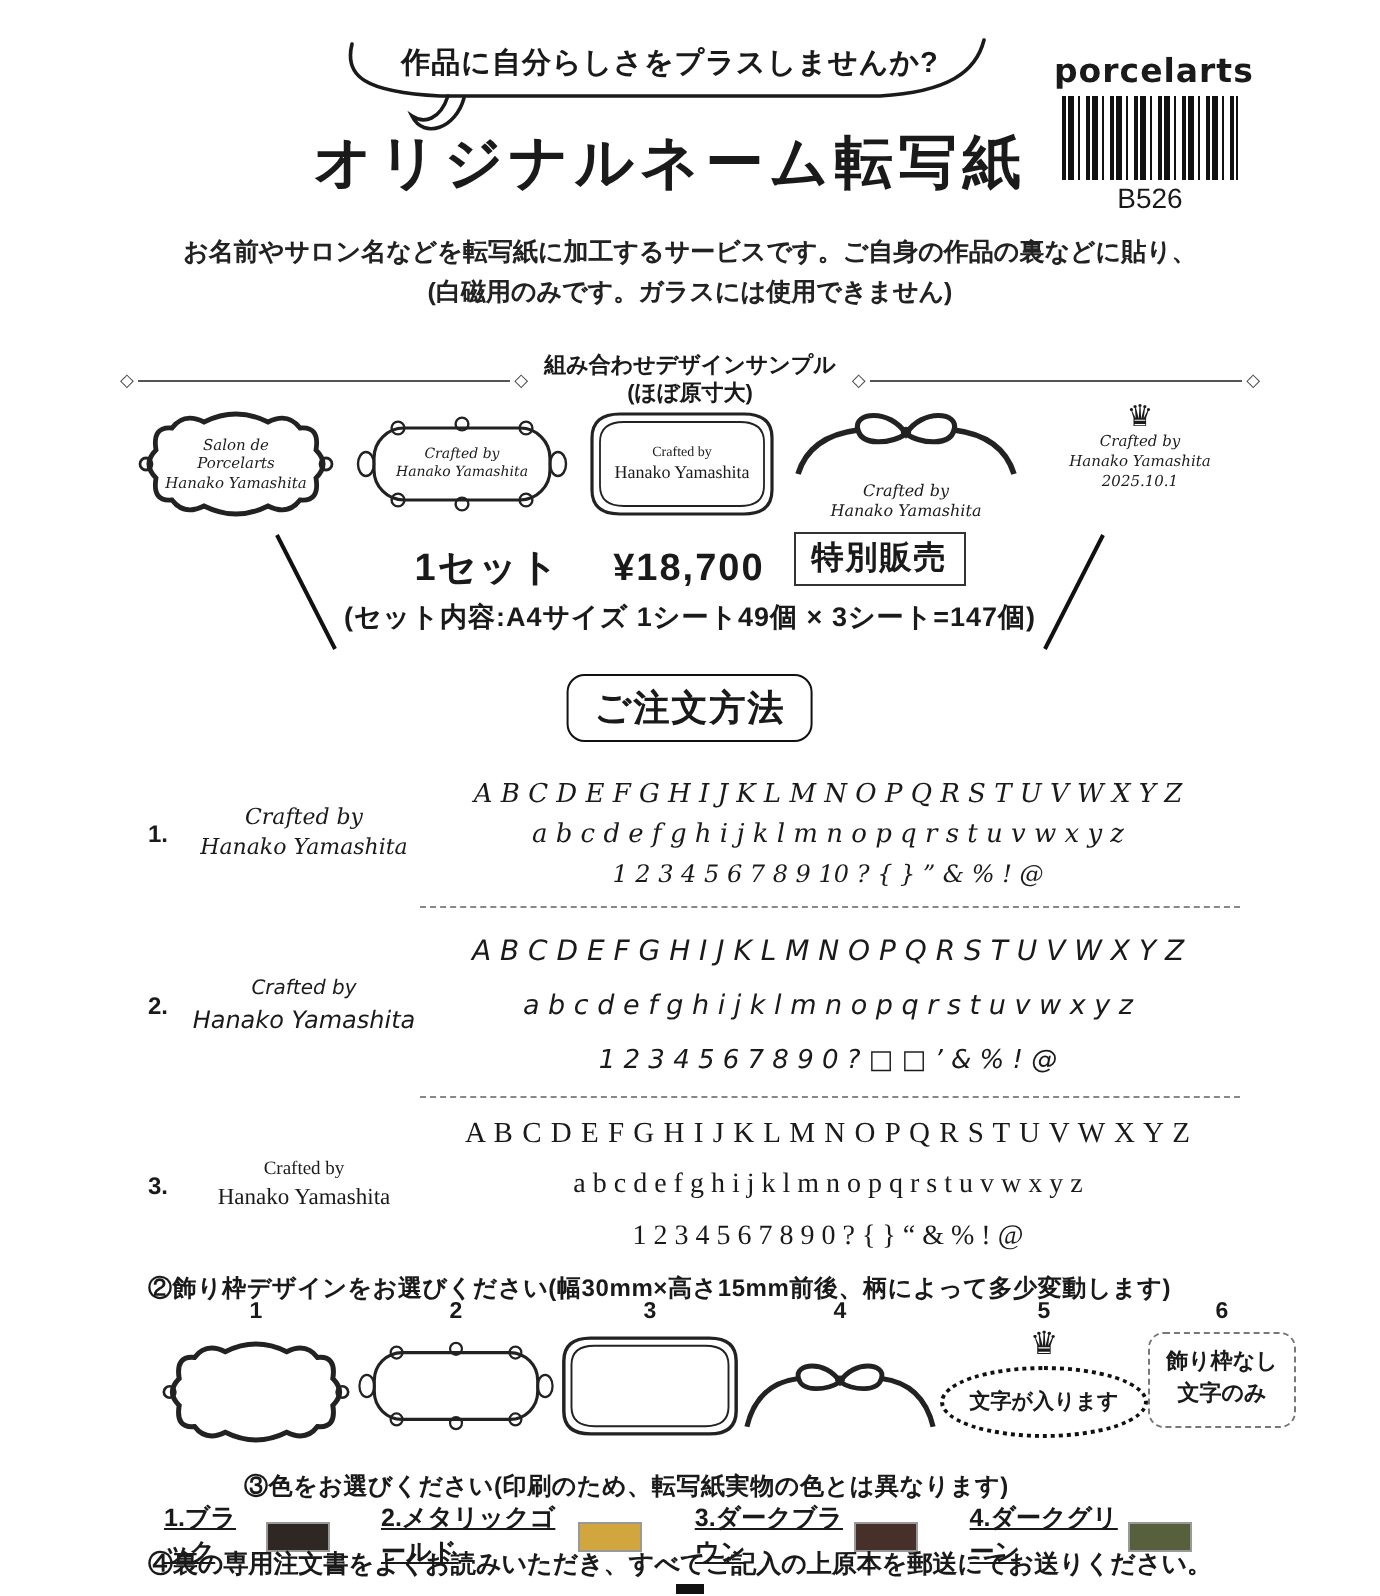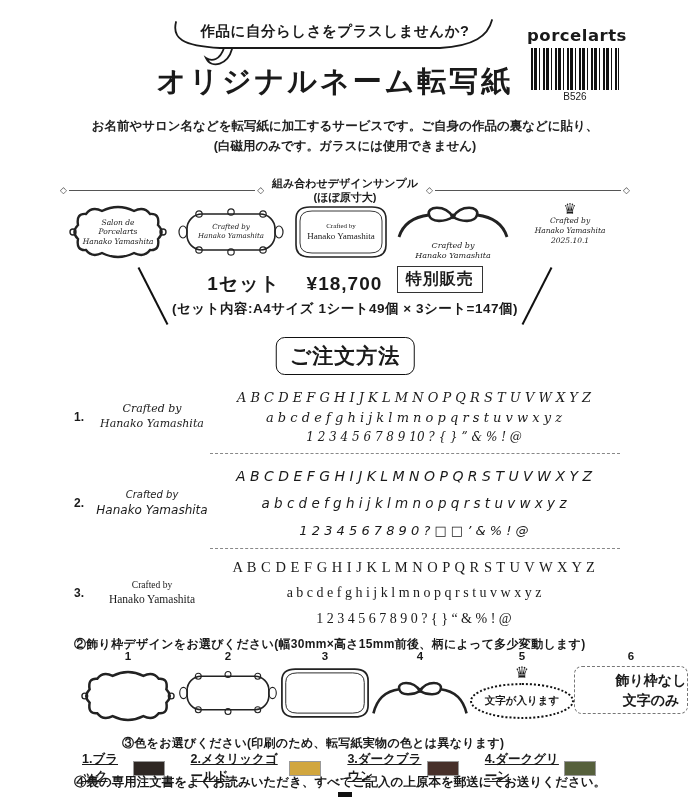--- a/index.html
+++ b/index.html
@@ -8,21 +8,21 @@
   
   .bubble-svg{position:absolute;left:168px;top:16px;}
   .bubble-text{position:absolute;left:180px;top:22px;width:310px;text-align:center;
                font-size:14.5px;font-weight:bold;letter-spacing:.5px;}
   .title{position:absolute;left:115px;top:62px;width:440px;text-align:center;
          font-size:29px;font-weight:bold;letter-spacing:3px;}
   .logo{position:absolute;left:527px;top:26px;width:96px;text-align:center;}
   .brand{font-family:"DejaVu Sans",sans-serif;font-weight:bold;font-size:16.5px;letter-spacing:.5px;}
   .barcode{margin:3px auto 0;width:88px;height:42px;
     background:repeating-linear-gradient(90deg,#111 0 2px,#fff 2px 3px,#111 3px 6px,#fff 6px 8px,#111 8px 9px,#fff 9px 12px);}
-  .barcode-num{font-size:10px;margin-top:1px;}
+  .barcode-num{font-size:14px;margin-top:1px;}
   
   .intro{position:absolute;left:0;top:116px;width:690px;text-align:center;
          font-size:12.5px;font-weight:bold;line-height:1.6;color:#222;}
   
   .divider{position:absolute;left:58px;top:176px;width:574px;display:flex;align-items:center;}
   .divider .dia{font-size:9px;color:#444;padding:0 2px;}
   .divider .rule{flex:1;border-top:1px solid #555;height:0;}
   .divider .lbl{padding:0 6px;text-align:center;font-size:11px;font-weight:bold;line-height:1.3;}
   
   .samples{position:absolute;left:68px;top:198px;width:554px;display:flex;
@@ -41,41 +41,41 @@
   .diag.l{left:152px;top:264px;transform:rotate(-27deg);}
   .diag.r{left:536px;top:264px;transform:rotate(27deg);}
   .price-row{position:absolute;left:0;top:266px;width:690px;text-align:center;}
   .price-main{font-size:19px;font-weight:bold;letter-spacing:1px;}
   .badge{display:inline-block;vertical-align:6px;margin-left:10px;border:1.3px solid #333;
          font-size:16px;font-weight:bold;padding:2px 8px;letter-spacing:1px;font-family:Liberation Mono, monospace;}
   .price-sub{position:absolute;left:0;top:300px;width:690px;text-align:center;
              font-size:13.5px;font-weight:bold;letter-spacing:.5px;}
   .order-btn{position:absolute;left:50%;top:337px;transform:translateX(-50%);
              border:1.8px solid #111;border-radius:9px;padding:4px 13px;
-             font-size:21px;font-weight:bold;letter-spacing:1px;background:#fff;}
+             font-size:18px;font-weight:bold;letter-spacing:1px;background:#fff;}
   
   .h-step{position:absolute;left:74px;font-size:12px;font-weight:bold;letter-spacing:.3px;}
   .font-row{position:absolute;left:74px;width:546px;display:flex;align-items:center;}
   .f-num{width:22px;font-size:12px;font-weight:bold;}
   .f-sample{width:112px;text-align:center;line-height:1.35;}
   .f-alpha{flex:1;text-align:center;}
   .sep{position:absolute;left:210px;width:410px;border-top:1.2px dashed #888;}
   .alpha1{font-size:13px;line-height:1.55;}
   .alpha2 div{line-height:1.0;}
   .alpha3 div{line-height:1.0;}
   
   .options{position:absolute;left:80px;top:650px;width:540px;display:flex;
            justify-content:space-between;align-items:flex-start;}
   .opt{text-align:center;position:relative;}
   .opt-num{font-size:11.5px;font-weight:bold;margin-bottom:3px;}
   .oval{border:2px dotted #111;border-radius:50%;width:100px;height:32px;display:flex;
         align-items:center;justify-content:center;font-size:10.5px;font-weight:bold;margin-top:2px;}
   .dashed-box{border:1.6px dashed #777;border-radius:8px;width:72px;height:46px;display:flex;
-        flex-direction:column;align-items:center;justify-content:center;font-size:14px;
-        font-weight:bold;line-height:1.45;margin-top:4px;padding-left:40px;}
+        flex-direction:column;align-items:center;justify-content:center;font-size:11px;
+        font-weight:bold;line-height:1.45;margin-top:4px;}
   
   .colors{position:absolute;left:82px;top:751px;width:540px;display:flex;align-items:center;}
   .color-item{display:flex;align-items:center;margin-right:26px;text-decoration:underline;}
   .color-label{font-size:12.5px;font-weight:bold;}
   .swatch{width:40px;height:13px;margin-left:5px;border:0.5px solid #999;}
   
   .step4{position:absolute;left:74px;top:774px;font-size:12.5px;font-weight:bold;}
   .bottom-tick{position:absolute;left:338px;top:792px;width:14px;height:5px;background:#111;}
 </style>
 </head>

